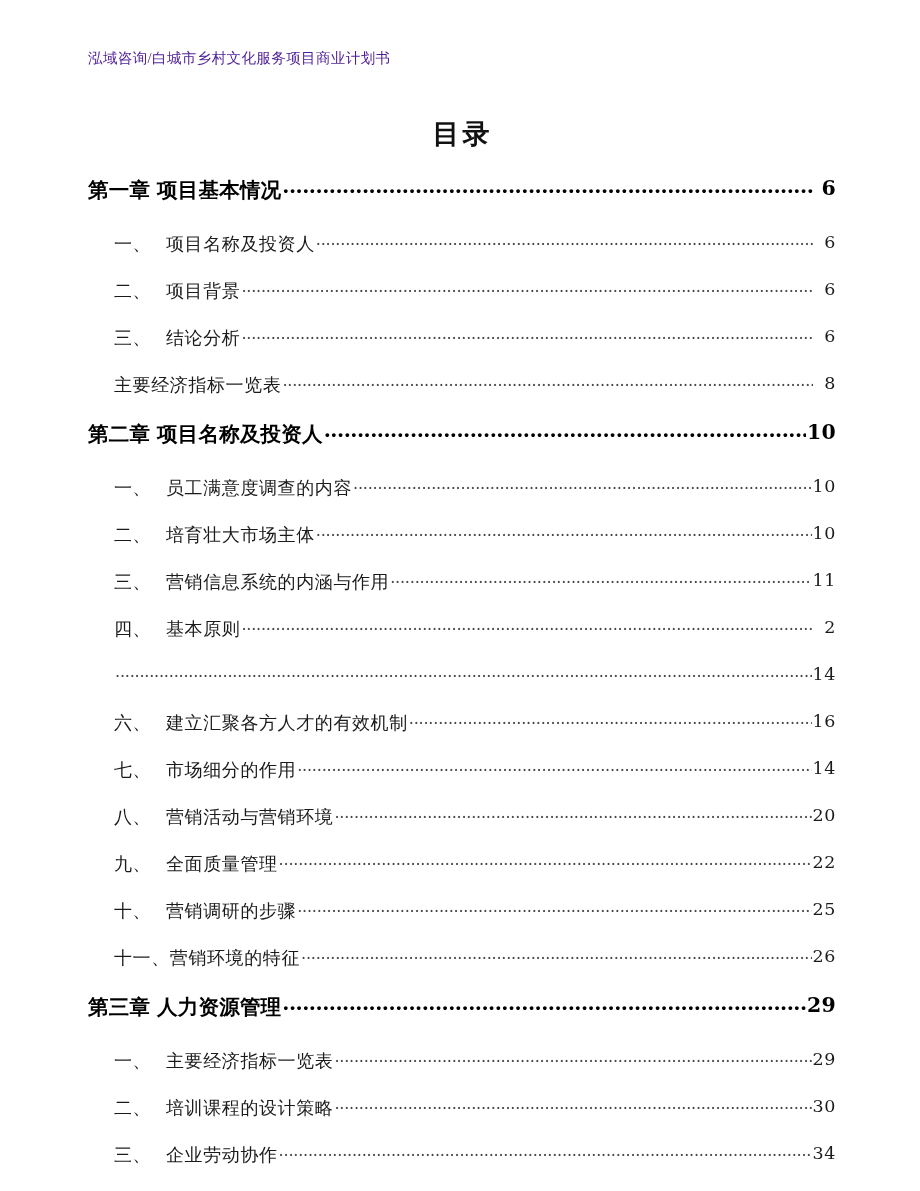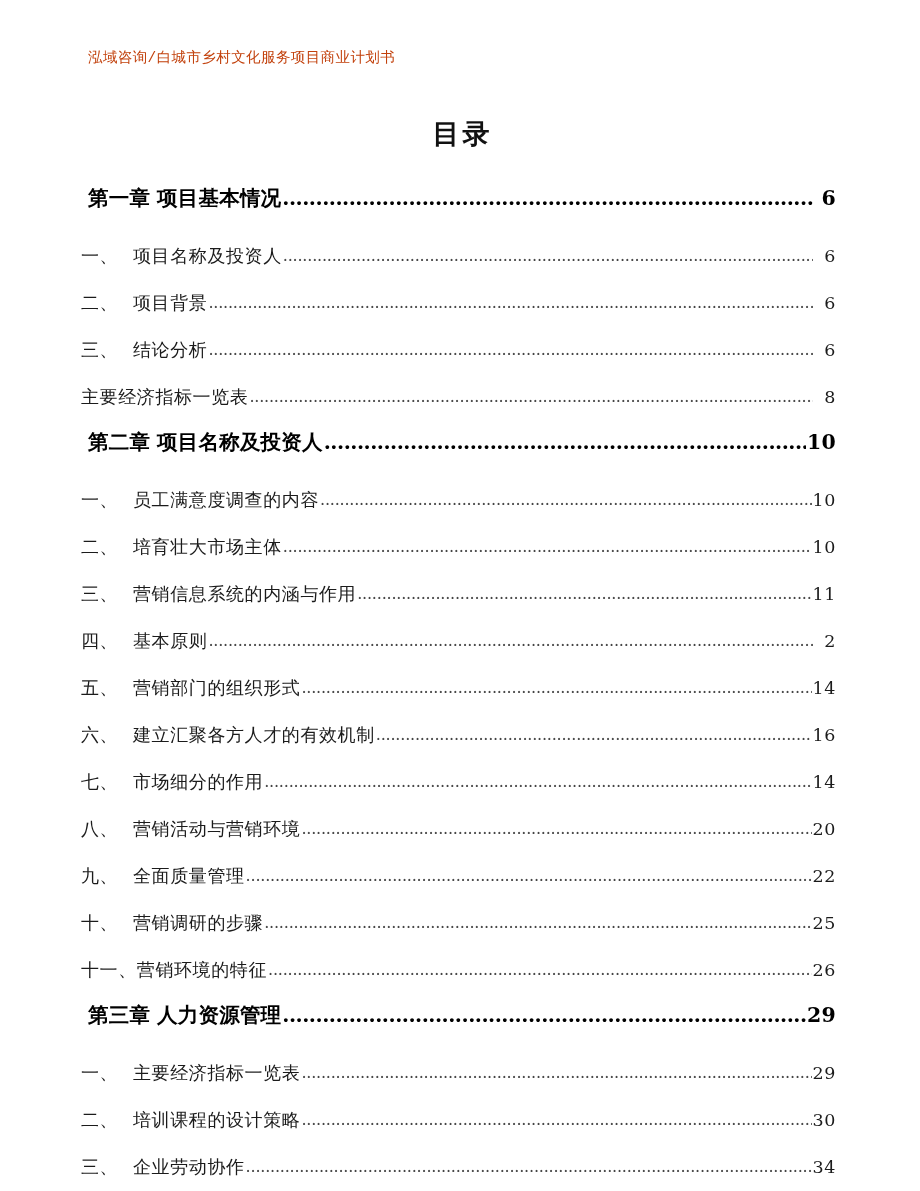--- a/index.html
+++ b/index.html
@@ -19,24 +19,24 @@
     width: 920px;
     height: 1191px;
     box-sizing: border-box;
   }
   .doc-header {
     position: absolute;
     left: 88px;
     top: 48px;
     font-size: 14.5px;
     line-height: 20px;
-    color: #c2410c;
+    color: #4c1d95;
     letter-spacing: 0.4px;
     white-space: nowrap;
-    font-family: Liberation Mono, monospace;
+    font-family: Liberation Serif, serif;
   }
   .toc-title {
     position: absolute;
     left: 5px;
     right: 0;
     top: 114px;
     text-align: center;
     font-size: 27px;
     line-height: 40px;
     font-weight: bold;
@@ -45,21 +45,21 @@
   }
   .toc-body {
     position: absolute;
     left: 0;
     top: 176px;
     width: 920px;
   }
 
   .toc-row {
     display: flex;
-    align-items: center;
+    align-items: flex-start;
     box-sizing: border-box;
     padding-right: 84px;
     white-space: nowrap;
   }
 
   
   .toc-row.level-1 {
     padding-left: 88px;
     height: 44px;
     font-size: 20.5px;
@@ -76,21 +76,21 @@
   .toc-row.level-1 .page-num {
     font-weight: bold;
     font-size: 20.5px;
   }
   .toc-row.level-1 .chapter-num {
     margin-right: 7px;
   }
 
   
   .toc-row.level-2 {
-    padding-left: 81px;
+    padding-left: 114px;
     height: 47px;
     font-size: 18px;
     font-weight: normal;
     color: #1b1b1b;
     letter-spacing: 0.6px;
   }
   .toc-row.level-2 .leader {
     font-size: 16px;
     color: #444444;
     letter-spacing: -0.2px;
@@ -177,21 +177,20 @@
         <span class="label"><span class="item-num">三、</span><span class="label-text">营销信息系统的内涵与作用</span></span>
         <span class="leader">................................................................................................................................................................................................................................................................................................................................................................................................................</span>
         <span class="page-num">11</span>
       </div>
       <div class="toc-row level-2">
         <span class="label"><span class="item-num">四、</span><span class="label-text">基本原则</span></span>
         <span class="leader">................................................................................................................................................................................................................................................................................................................................................................................................................</span>
         <span class="page-num">2</span>
       </div>
       <div class="toc-row level-2">
-        <span class="label"><span class="item-num">五、</span><span class="label-text">营销部门的组织形式</span></span>
         <span class="leader">................................................................................................................................................................................................................................................................................................................................................................................................................</span>
         <span class="page-num">14</span>
       </div>
       <div class="toc-row level-2">
         <span class="label"><span class="item-num">六、</span><span class="label-text">建立汇聚各方人才的有效机制</span></span>
         <span class="leader">................................................................................................................................................................................................................................................................................................................................................................................................................</span>
         <span class="page-num">16</span>
       </div>
       <div class="toc-row level-2">
         <span class="label"><span class="item-num">七、</span><span class="label-text">市场细分的作用</span></span>

